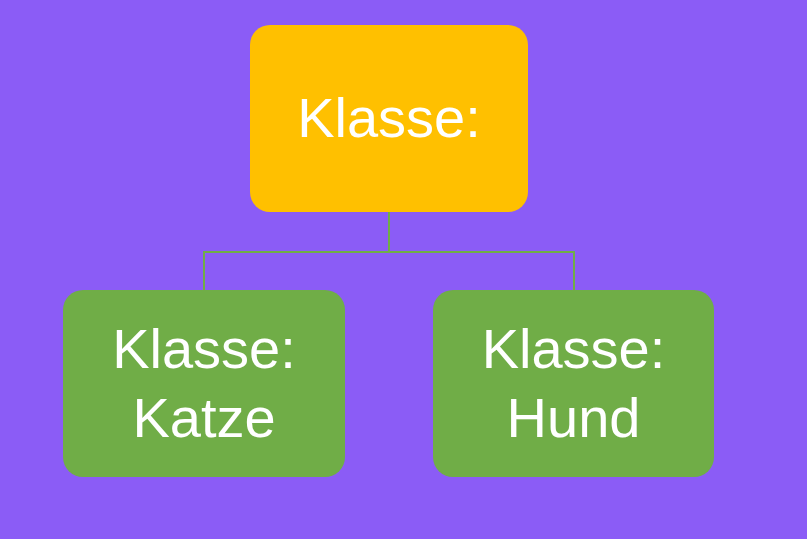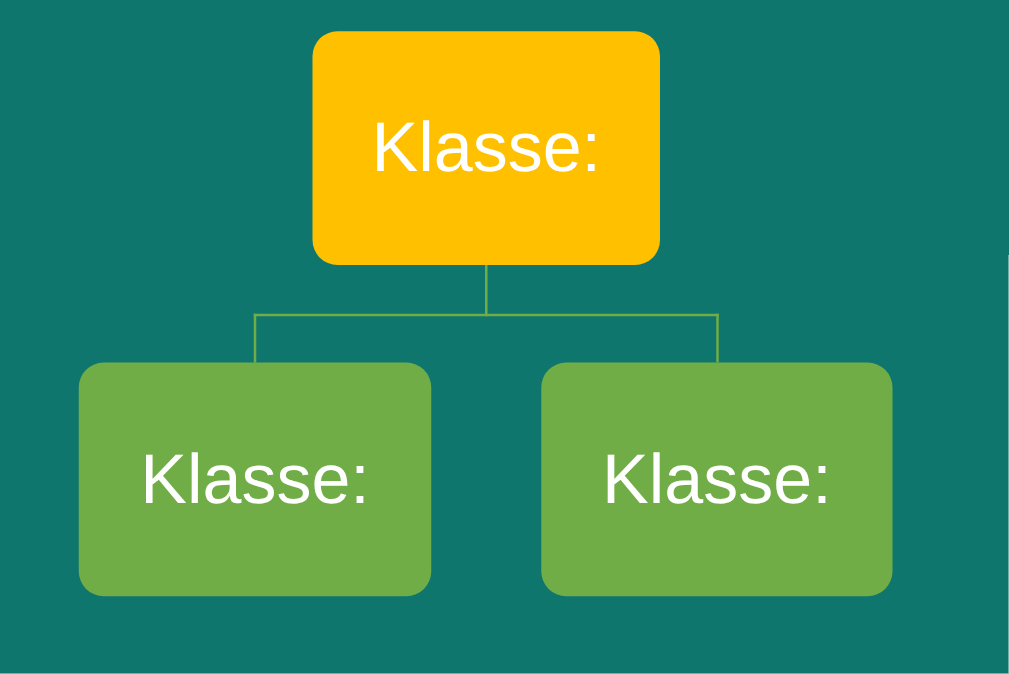--- a/index.html
+++ b/index.html
@@ -4,21 +4,21 @@
 <style>
   html, body {
     margin: 0;
     padding: 0;
     background: #ffffff;
   }
   .canvas {
     position: relative;
     width: 807px;
     height: 539px;
-    background: #0f766e;
+    background: #8b5cf6;
     overflow: hidden;
     font-family: "Liberation Sans", sans-serif;
   }
   .node {
     position: absolute;
     border-radius: 20px;
     display: flex;
     flex-direction: column;
     align-items: center;
     justify-content: center;
@@ -87,19 +87,21 @@
     <span class="line">Klasse:</span>
   </div>
 
   <div class="connector" id="conn-stem" style="background-color: rgb(112, 173, 71);"></div>
   <div class="connector" id="conn-horizontal" style="background-color: rgb(112, 173, 71);"></div>
   <div class="connector" id="conn-drop-left" style="background-color: rgb(112, 173, 71);"></div>
   <div class="connector" id="conn-drop-right" style="background-color: rgb(112, 173, 71);"></div>
 
   <div class="node" id="node-katze" style="background-color: rgb(112, 173, 71);">
     <span class="line">Klasse:</span>
+    <span class="line">Katze</span>
   </div>
 
   <div class="node" id="node-hund" style="background-color: rgb(112, 173, 71);">
     <span class="line">Klasse:</span>
+    <span class="line">Hund</span>
   </div>
 
 </div>
 
 </body></html>

